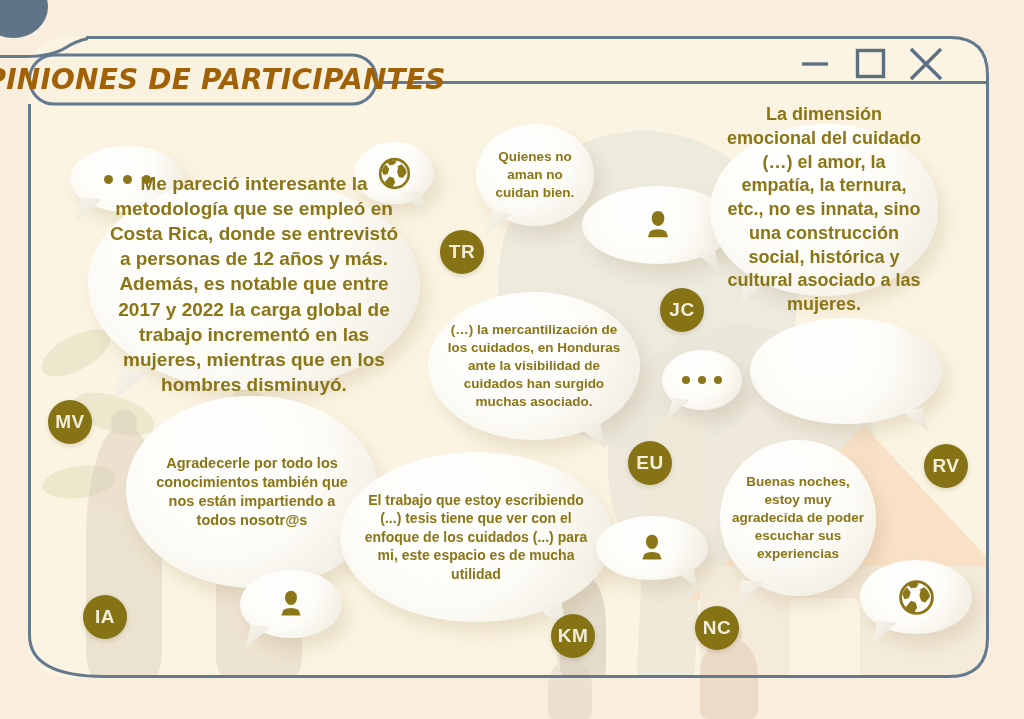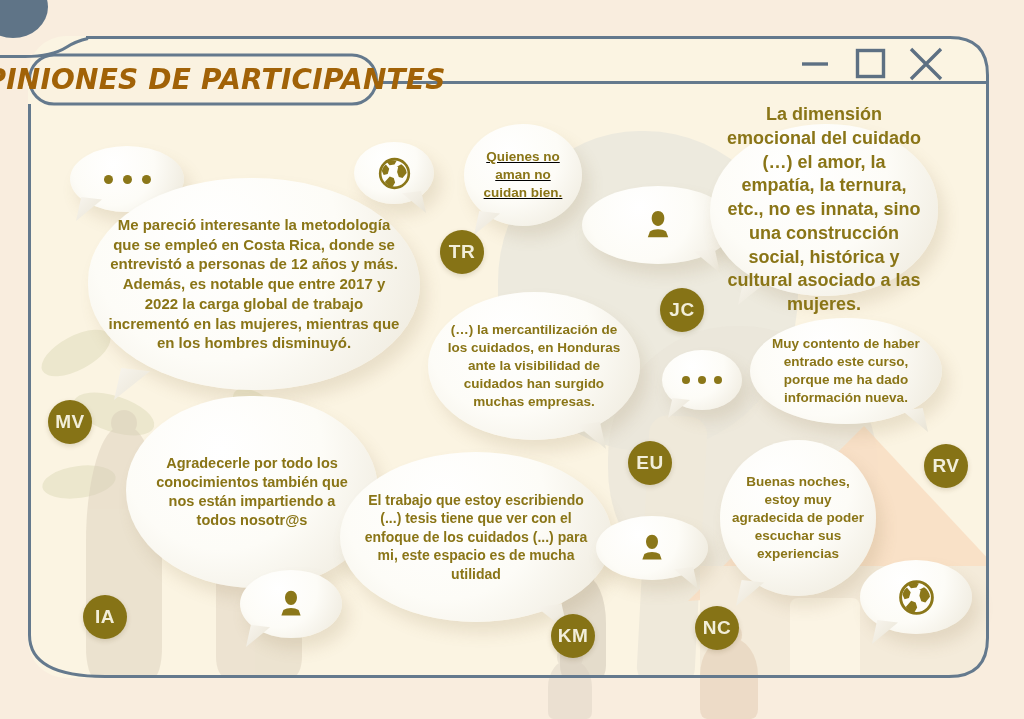--- a/index.html
+++ b/index.html
@@ -107,58 +107,57 @@
   <div class="bubble" style="left:354px;top:142px;width:80px;height:62px;">
     <div class="tail tail-r" style="right:8px;bottom:-9px;width:24px;height:22px;"></div>
     <svg width="37" height="37" viewBox="0 0 24 24">
       <circle cx="12" cy="12" r="9.3" fill="none" stroke="#8b7719" stroke-width="1.7"></circle>
       <path fill="#8b7719" d="M7 4.6c2-1.3 4.4-1.6 6.4-.8l-1.4 2.3-3.2.5L7 4.6zM3.8 10.4c.4-1.9 1.3-3.3 2.6-4.3l2.2 2.8-1 3.4-2.6.7-1.2-2.6zM13.4 7.6l3-1.6c2 1.2 3.3 3.4 3.5 5.6l-2.7 3.3-2.4-.7-1.1-3.2.7-3.4zM8.9 13.9l2.6 1 .9 2.9-1.7 3c-2.2-.4-3.9-1.6-5-3.3l3.2-3.6z"></path>
     </svg>
   </div>
 
   <div class="bubble" style="left:88px;top:178px;width:332px;height:212px;border-radius:49% 51% 50% 50%;">
     <div class="tail tail-l" style="left:26px;bottom:-10px;width:36px;height:32px;"></div>
-    <span class="txt" style="font-size:15px;width:292px;">Me pareció interesante la metodología que se empleó en Costa Rica, donde se entrevistó a personas de 12 años y más. Además, es notable que entre 2017 y 2022 la carga global de trabajo incrementó en las mujeres, mientras que en los hombres disminuyó.</span>
-  </div>
-
-  <div class="bubble" style="left:464px;top:124px;width:118px;height:102px;text-decoration:underline;">
+    <span class="txt" style="font-size:19px;width:292px;">Me pareció interesante la metodología que se empleó en Costa Rica, donde se entrevistó a personas de 12 años y más. Además, es notable que entre 2017 y 2022 la carga global de trabajo incrementó en las mujeres, mientras que en los hombres disminuyó.</span>
+  </div>
+
+  <div class="bubble" style="left:476px;top:124px;width:118px;height:102px;">
     <div class="tail tail-l" style="left:10px;bottom:-9px;width:26px;height:24px;"></div>
     <span class="txt" style="font-size:13.5px;width:92px;">Quienes no aman no cuidan bien.</span>
   </div>
 
   <div class="bubble" style="left:582px;top:186px;width:152px;height:78px;">
     <div class="tail tail-r" style="right:14px;bottom:-9px;width:26px;height:24px;"></div>
     <svg width="36" height="36" viewBox="0 0 24 24" fill="#8b7719">
       <path d="M12 2.6c2.6 0 4.2 2.1 4.2 4.8 0 3-1.8 5.3-4.2 5.3S7.8 10.4 7.8 7.4c0-2.7 1.6-4.8 4.2-4.8z"></path>
       <path d="M5.2 20.2l1.4-3.9c1.5-1 3.3-1.5 5.4-1.5s3.9.5 5.4 1.5l1.4 3.9H5.2z"></path>
     </svg>
   </div>
 
   <div class="bubble" style="left:710px;top:124px;width:228px;height:172px;border-radius:51% 49% 50% 50%;">
     <div class="tail tail-l" style="left:28px;bottom:-9px;width:30px;height:27px;"></div>
     <span class="txt" style="font-size:18px;width:198px;">La dimensión emocional del cuidado (…) el amor, la empatía, la ternura, etc., no es innata, sino una construcción social, histórica y cultural asociado a las mujeres.</span>
   </div>
 
   <div class="bubble" style="left:428px;top:292px;width:212px;height:148px;">
     <div class="tail tail-r" style="right:34px;bottom:-9px;width:30px;height:27px;"></div>
-    <span class="txt" style="font-size:13.5px;width:178px;">(…) la mercantilización de los cuidados, en Honduras ante la visibilidad de cuidados han surgido muchas empresas.</span>
+    <span class="txt" style="font-size:13.5px;width:178px;">(…) la mercantilización de los cuidados, en Honduras ante la visibilidad de cuidados han surgido muchas asociado.</span>
   </div>
 
   <div class="bubble" style="left:662px;top:350px;width:80px;height:60px;">
     <div class="tail tail-l" style="left:6px;bottom:-8px;width:22px;height:20px;"></div>
     <div class="dots small">
         <i></i>
         <i></i>
         <i></i>
       </div>
   </div>
 
   <div class="bubble" style="left:750px;top:318px;width:192px;height:106px;">
     <div class="tail tail-r" style="right:14px;bottom:-8px;width:26px;height:24px;"></div>
-    <span class="txt" style="font-size:13.5px;width:166px;">Muy contento de haber entrado este curso, porque me ha dado información nueva.</span>
   </div>
 
   <div class="bubble" style="left:126px;top:396px;width:252px;height:192px;border-radius:50% 50% 48% 52%;">
     <div class="tail tail-l" style="left:58%;bottom:-13px;width:34px;height:30px;"></div>
     <span class="txt" style="font-size:14.5px;width:210px;">Agradecerle por todo los conocimientos también que nos están impartiendo a todos nosotr@s</span>
   </div>
 
   <div class="bubble" style="left:240px;top:570px;width:102px;height:68px;">
     <div class="tail tail-l" style="left:6px;bottom:-9px;width:24px;height:22px;"></div>
     <svg width="34" height="34" viewBox="0 0 24 24" fill="#8b7719">

